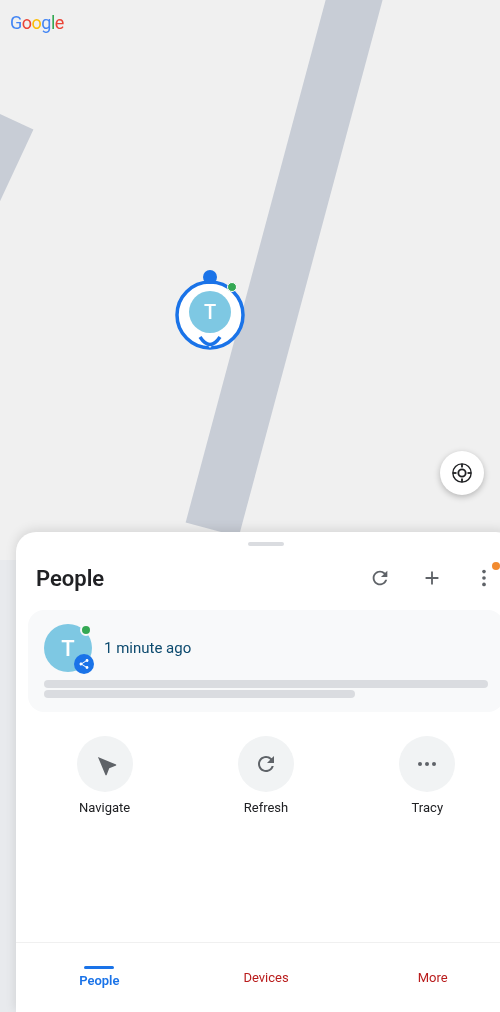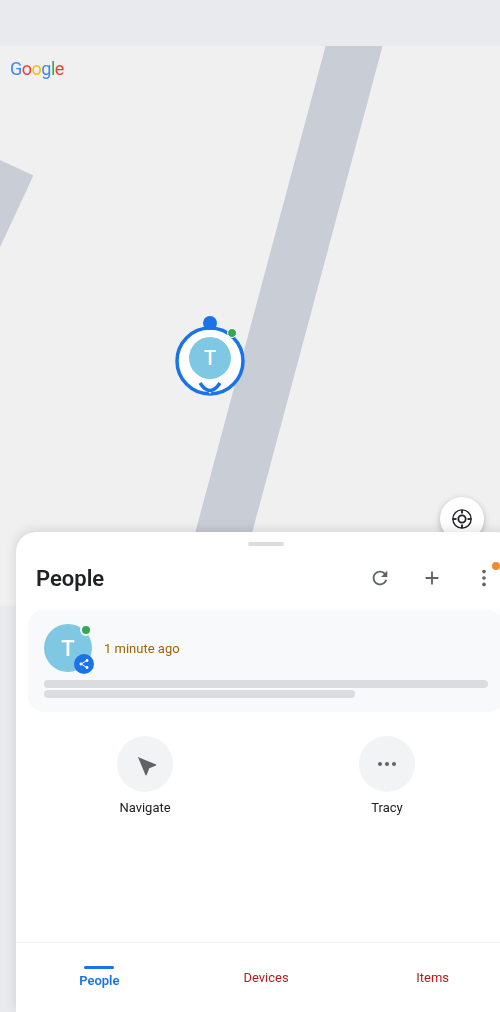--- a/index.html
+++ b/index.html
@@ -12,21 +12,20 @@
       background: #e8eaed;
     }
 
     
     #map-area {
       width: 500px;
       height: 560px;
       background: #f0f0f0;
       position: relative;
       overflow: hidden;
-      margin-top: 46px;
     }
 
     
     .road-diagonal {
       position: absolute;
       background: #c8cdd6;
     }
     .road-1 {
       width: 70px;
       height: 500px;
@@ -248,22 +247,22 @@
     }
     .person-text {
       flex: 1;
     }
     .person-name {
       font-size: 16px;
       font-weight: 600;
       color: #202124;
     }
     .person-time {
-      font-size: 13px;
-      color: #a16207;
+      font-size: 15px;
+      color: #0c4a6e;
     }
     .person-location-bar {
       height: 8px;
       background: #dadce0;
       border-radius: 4px;
       margin: 4px 0 2px 0;
       width: 100%;
     }
     .person-location-bar2 {
       height: 8px;
@@ -425,35 +424,43 @@
     <div class="action-btn">
       <div class="action-btn-circle">
         <svg width="24" height="24" viewBox="0 0 24 24" fill="none">
           <path d="M12 2L4.5 20.29l.71.71L12 18l6.79 3 .71-.71L12 2z" fill="#5f6368" transform="rotate(-45 12 12)"></path>
         </svg>
       </div>
       <span class="action-btn-label">Navigate</span>
     </div>
     <div class="action-btn">
       <div class="action-btn-circle">
+        <svg width="24" height="24" viewBox="0 0 24 24" fill="none">
+          <path d="M17.65 6.35A7.958 7.958 0 0012 4c-4.42 0-7.99 3.58-7.99 8s3.57 8 7.99 8c3.73 0 6.84-2.55 7.73-6h-2.08A5.99 5.99 0 0112 18c-3.31 0-6-2.69-6-6s2.69-6 6-6c1.66 0 3.14.69 4.22 1.78L13 11h7V4l-2.35 2.35z" fill="#5f6368"></path>
+        </svg>
+      </div>
+      <span class="action-btn-label">Refresh</span>
+    </div>
+    <div class="action-btn">
+      <div class="action-btn-circle">
         <svg width="24" height="24" viewBox="0 0 24 24">
           <circle cx="5" cy="12" r="2" fill="#5f6368"></circle>
           <circle cx="12" cy="12" r="2" fill="#5f6368"></circle>
           <circle cx="19" cy="12" r="2" fill="#5f6368"></circle>
         </svg>
       </div>
       <span class="action-btn-label">Tracy</span>
     </div>
   </div>
 
   <div class="bottom-nav">
     <div class="nav-item">
       <div class="nav-active-bar"></div>
       <span class="nav-label active">People</span>
     </div>
     <div class="nav-item">
       <span class="nav-label">Devices</span>
     </div>
     <div class="nav-item">
-      <span class="nav-label">Items</span>
+      <span class="nav-label">More</span>
     </div>
   </div>
 </div>
 
 </body></html>

